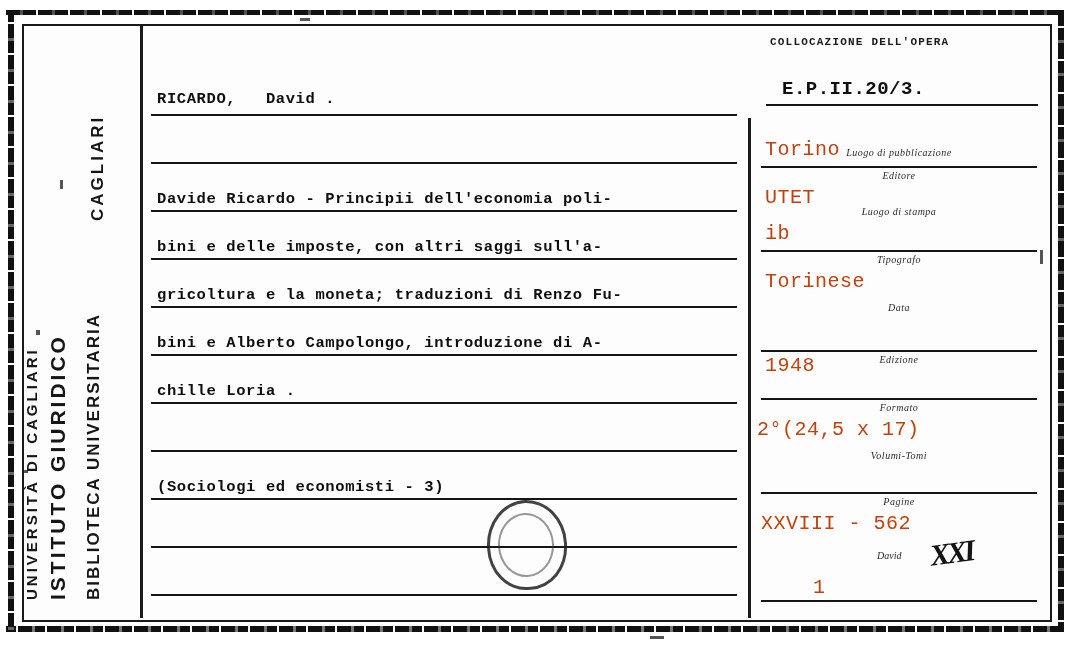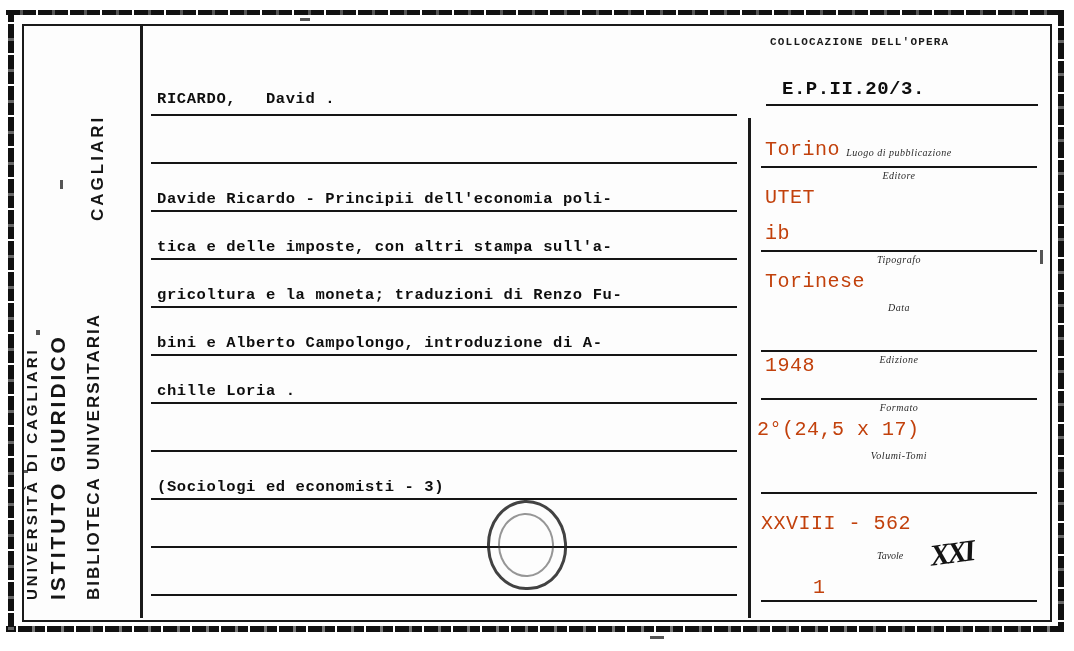--- a/index.html
+++ b/index.html
@@ -226,37 +226,38 @@
     <div class="rule" style="top:280px;"></div>
     <div class="rule" style="top:328px;"></div>
     <div class="rule" style="top:376px;"></div>
     <div class="rule" style="top:424px;"></div>
     <div class="rule" style="top:472px;"></div>
     <div class="rule" style="top:520px;"></div>
     <div class="rule" style="top:568px;"></div>
 
     <div class="line-text" style="top:164px;">Davide Ricardo - Principii dell'economia poli-</div>
     <div class="line-text" style="top:64px;">RICARDO,   David .</div>
-    <div class="line-text" style="top:212px;">tica e delle imposte, con altri stampa sull'a-</div>
+    <div class="line-text" style="top:212px;">bini e delle imposte, con altri saggi sull'a-</div>
     <div class="line-text" style="top:260px;">gricoltura e la moneta; traduzioni di Renzo Fu-</div>
     <div class="line-text" style="top:308px;">bini e Alberto Campolongo, introduzione di A-</div>
     <div class="line-text" style="top:356px;">chille Loria .</div>
     <div class="line-text" style="top:452px;">(Sociologi ed economisti - 3)</div>
 
   </div>
 
   <div class="right-area">
 
     <div class="r-label" style="top:88px;margin-top:33px;">Luogo di pubblicazione</div>
     <div class="r-value" style="top:112px;">Torino</div>
     <div class="r-rule" style="top:140px;"></div>
 
     <div class="r-label" style="top:144px;">Editore</div>
     <div class="r-value" style="top:160px;">UTET</div>
 
+    <div class="r-label" style="top:180px;">Luogo di stampa</div>
     <div class="r-value" style="top:196px;">ib</div>
     <div class="r-rule" style="top:224px;"></div>
 
     <div class="r-label" style="top:228px;">Tipografo</div>
     <div class="r-value" style="top:244px;">Torinese</div>
 
     <div class="r-label" style="top:276px;">Data</div>
     <div class="r-value" style="top:292px;margin-top:36px;">1948</div>
     <div class="r-rule" style="top:324px;"></div>
 
@@ -264,23 +265,24 @@
     <div class="r-value" style="top:344px;"></div>
     <div class="r-rule" style="top:372px;"></div>
 
     <div class="r-label" style="top:376px;">Formato</div>
     <div class="r-value" style="top:392px; left:6px;">2°(24,5 x 17)</div>
 
     <div class="r-label" style="top:424px;">Volumi-Tomi</div>
     <div class="r-value" style="top:440px;"></div>
     <div class="r-rule" style="top:466px;"></div>
 
+    <div class="r-label" style="top:470px;">Pagine</div>
     <div class="r-value" style="top:486px; left:10px;">XXVIII - 562</div>
 
-    <div class="r-label-small" style="top:524px; left:126px;">Tavole</div>
+    <div class="r-label-small" style="top:524px; left:126px;">David</div>
     <div class="r-value" style="top:550px; left:62px;">1</div>
     <div class="r-rule" style="top:574px;"></div>
   </div>
 
   <div class="stamp"></div>
 
   <div class="handwriting">XXI</div>
 
   <div class="speck" style="left:60px;  top:180px; width:3px; height:9px;"></div>
   <div class="speck" style="left:36px;  top:330px; width:4px; height:5px;"></div>

